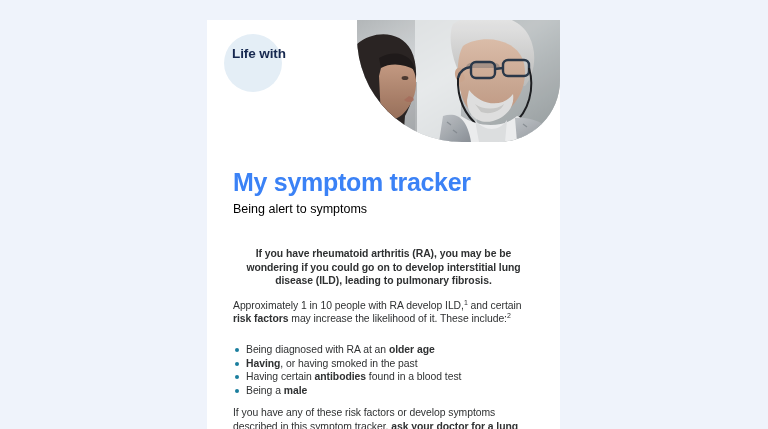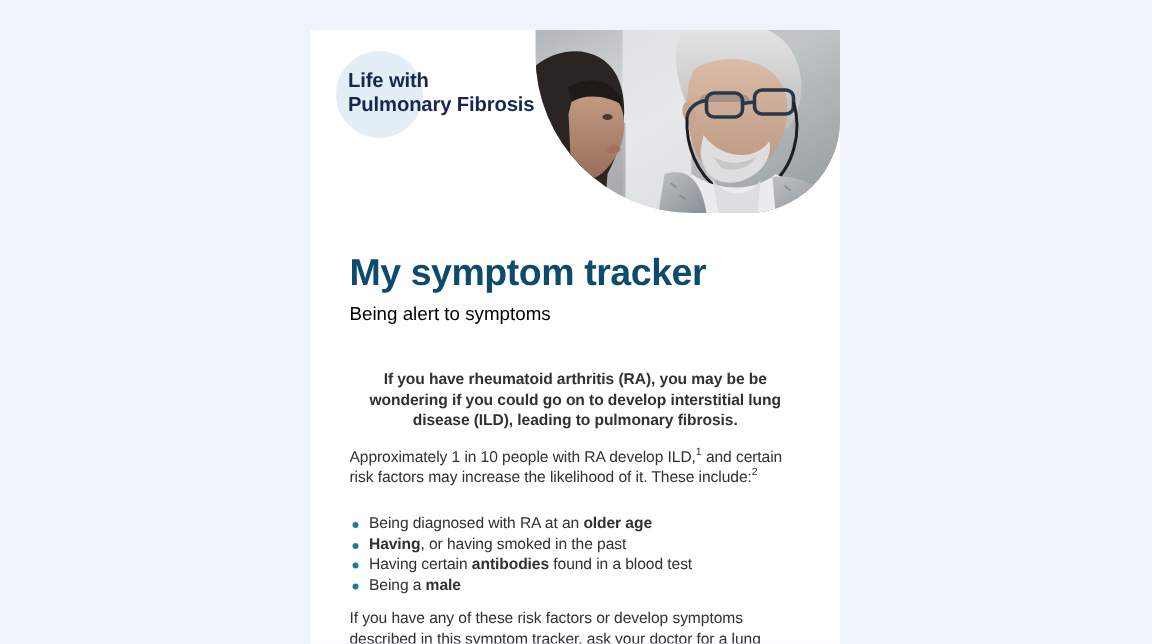--- a/index.html
+++ b/index.html
@@ -75,21 +75,21 @@
     overflow: hidden;
     background: #c9ccce;
   }
   .header-photo svg { display: block; width: 100%; height: 100%; }
 
   
   .title-wrap {
     padding: 26px 28px 0 26px;
   }
   .doc-title {
-    color: #0c4a6e;
+    color: #3b82f6;
     font-size: 25px;
     font-weight: bold;
     line-height: 28px;
     letter-spacing: -0.3px;
     margin: 0;
   }
   .doc-subtitle {
     color: #000000;
     font-size: 12.5px;
     line-height: 16px;
@@ -108,21 +108,21 @@
     margin: 0 0 11px 0;
     letter-spacing: -0.05px;
     text-align: center;
   }
   .para {
     font-size: 10.4px;
     line-height: 13.6px;
     margin: 0 0 7px 0;
     letter-spacing: -0.05px;
   }
-  .para b { font-weight: normal; }
+  .para b { font-weight: bold; }
   sup { font-size: 7px; line-height: 0; vertical-align: super; }
 
   .risk-list {
     list-style: none;
     margin: 17px 0 9px 0;
     padding: 0;
   }
   .risk-list li {
     position: relative;
     padding-left: 13px;
@@ -148,21 +148,20 @@
 
 <div id="viewport">
 
   <div id="page">
 
     <div class="header-band">
 
       <div class="brand-lockup">
         <span class="brand-blob"></span>
         <div class="brand-line">Life with</div>
-        <div class="brand-line">Pulmonary Fibrosis</div>
       </div>
 
       <div class="header-photo">
         <svg viewBox="0 0 203 122" preserveAspectRatio="xMidYMid slice" aria-hidden="true">
           <defs>
             <linearGradient id="bgWin" x1="0" y1="0" x2="1" y2="1">
               <stop offset="0" stop-color="#b9bdbe"></stop>
               <stop offset="0.45" stop-color="#e9eced"></stop>
               <stop offset="1" stop-color="#9fa5a6"></stop>
             </linearGradient>

